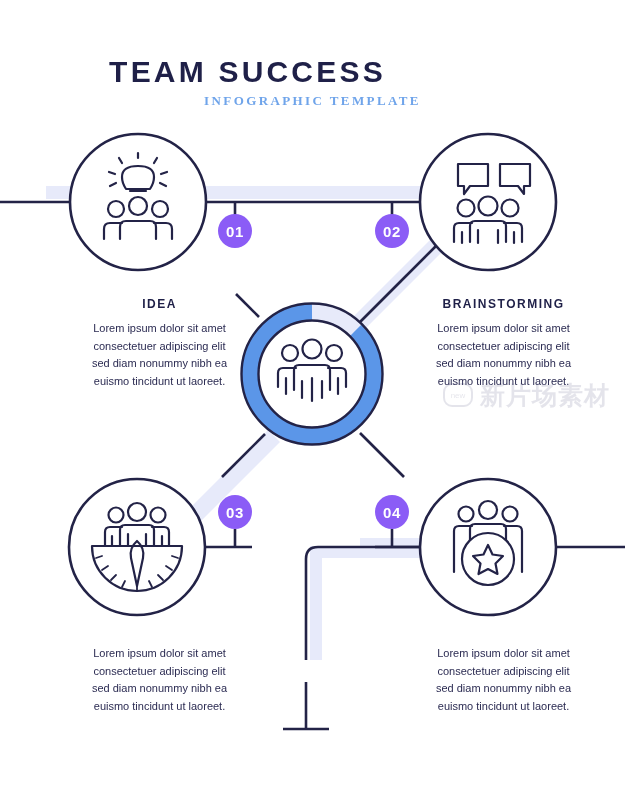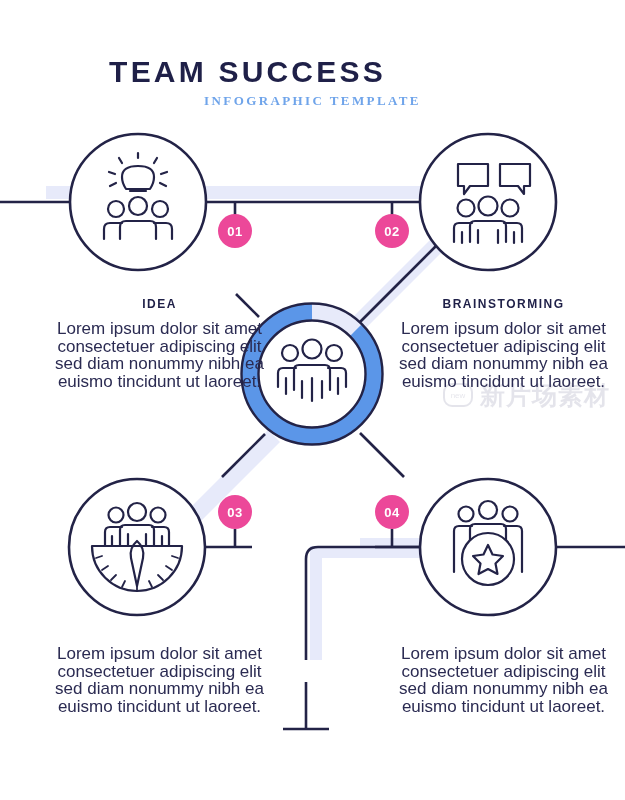--- a/index.html
+++ b/index.html
@@ -59,38 +59,38 @@
     text-align: center;
   }
   .section .s-head {
     font-size: 12px;
     font-weight: bold;
     letter-spacing: 1.5px;
     color: #1f2048;
     margin-bottom: 9px;
   }
   .section .s-body {
-    font-size: 17px;
+    font-size: 11px;
     line-height: 17.5px;
     color: #2b2b52;
   }
   #sec-idea   { left: 52px;  top: 297px; }
   #sec-brain  { left: 396px; top: 297px; }
   #sec-work   { left: 52px;  top: 645px; }
   #sec-succ   { left: 396px; top: 645px; }
 
   
   .badge {
     position: absolute;
     width: 34px;
     height: 34px;
     border-radius: 50%;
-    background: #ec4899;
+    background: #8b5cf6;
     color: #ffffff;
-    font-size: 13px;
+    font-size: 15px;
     font-weight: bold;
     letter-spacing: 0.6px;
     display: flex;
     align-items: center;
     justify-content: center;
   }
   #badge-01 { left: 218px; top: 214px; }
   #badge-02 { left: 375px; top: 214px; }
   #badge-03 { left: 218px; top: 495px; }
   #badge-04 { left: 375px; top: 495px; }

